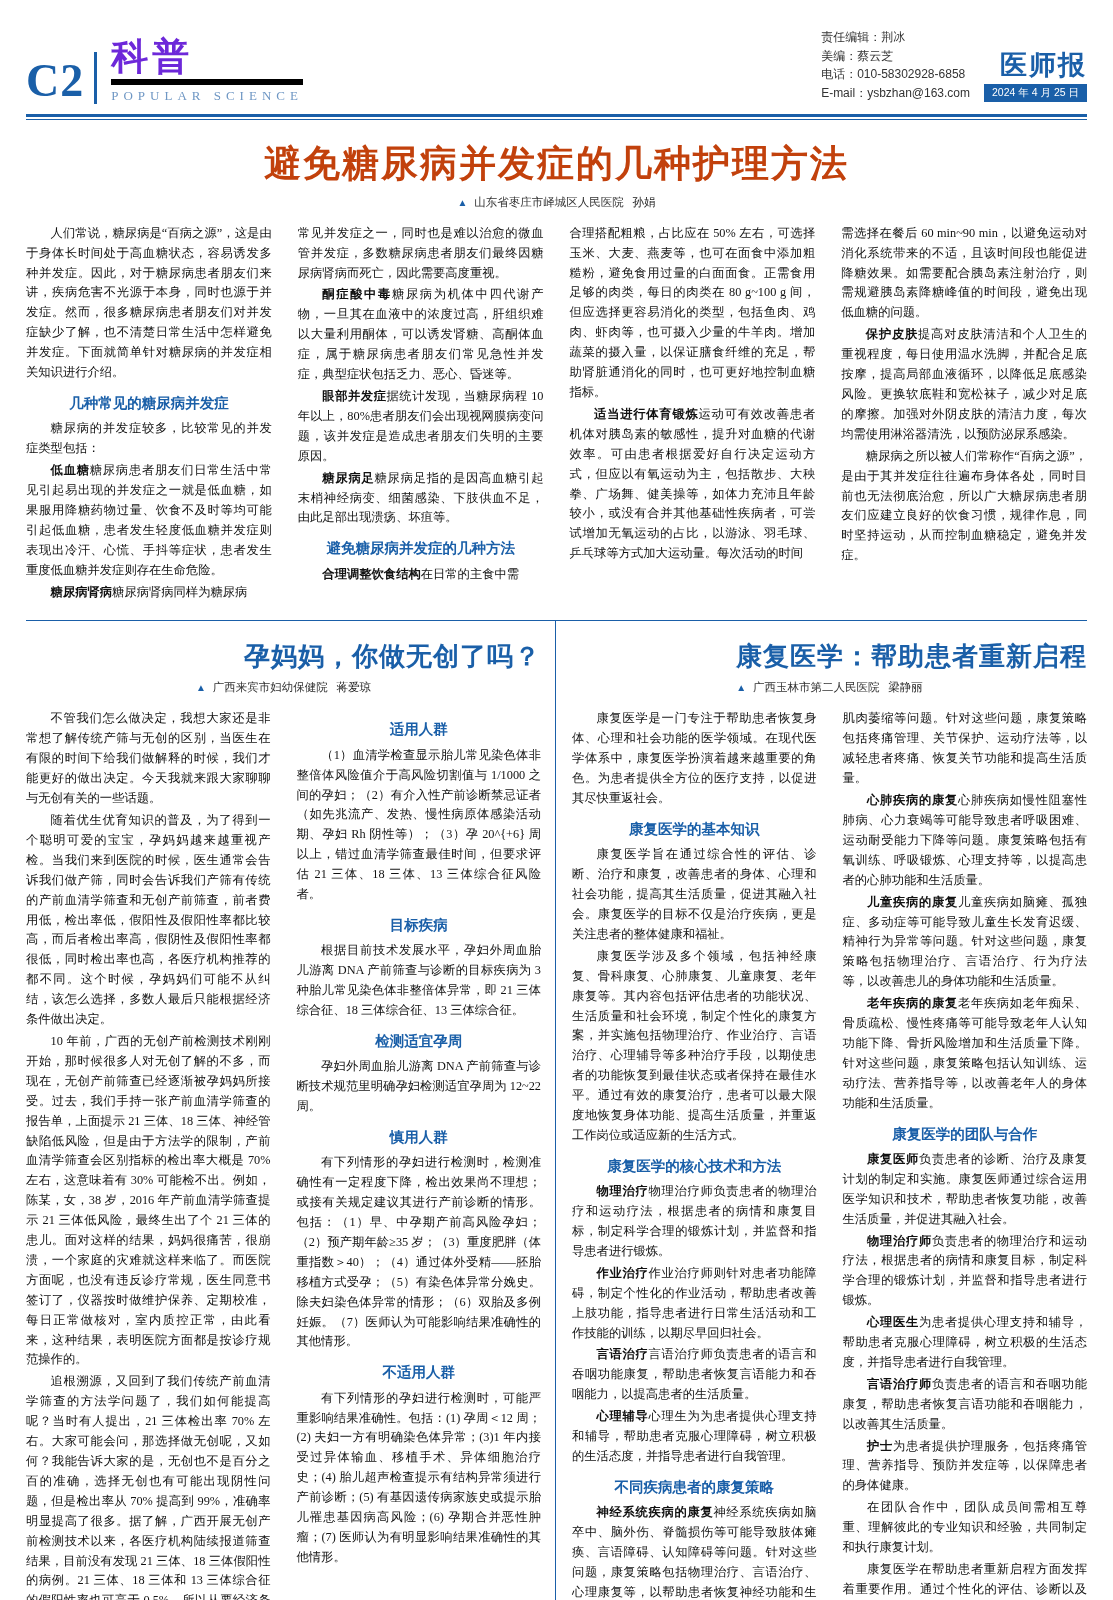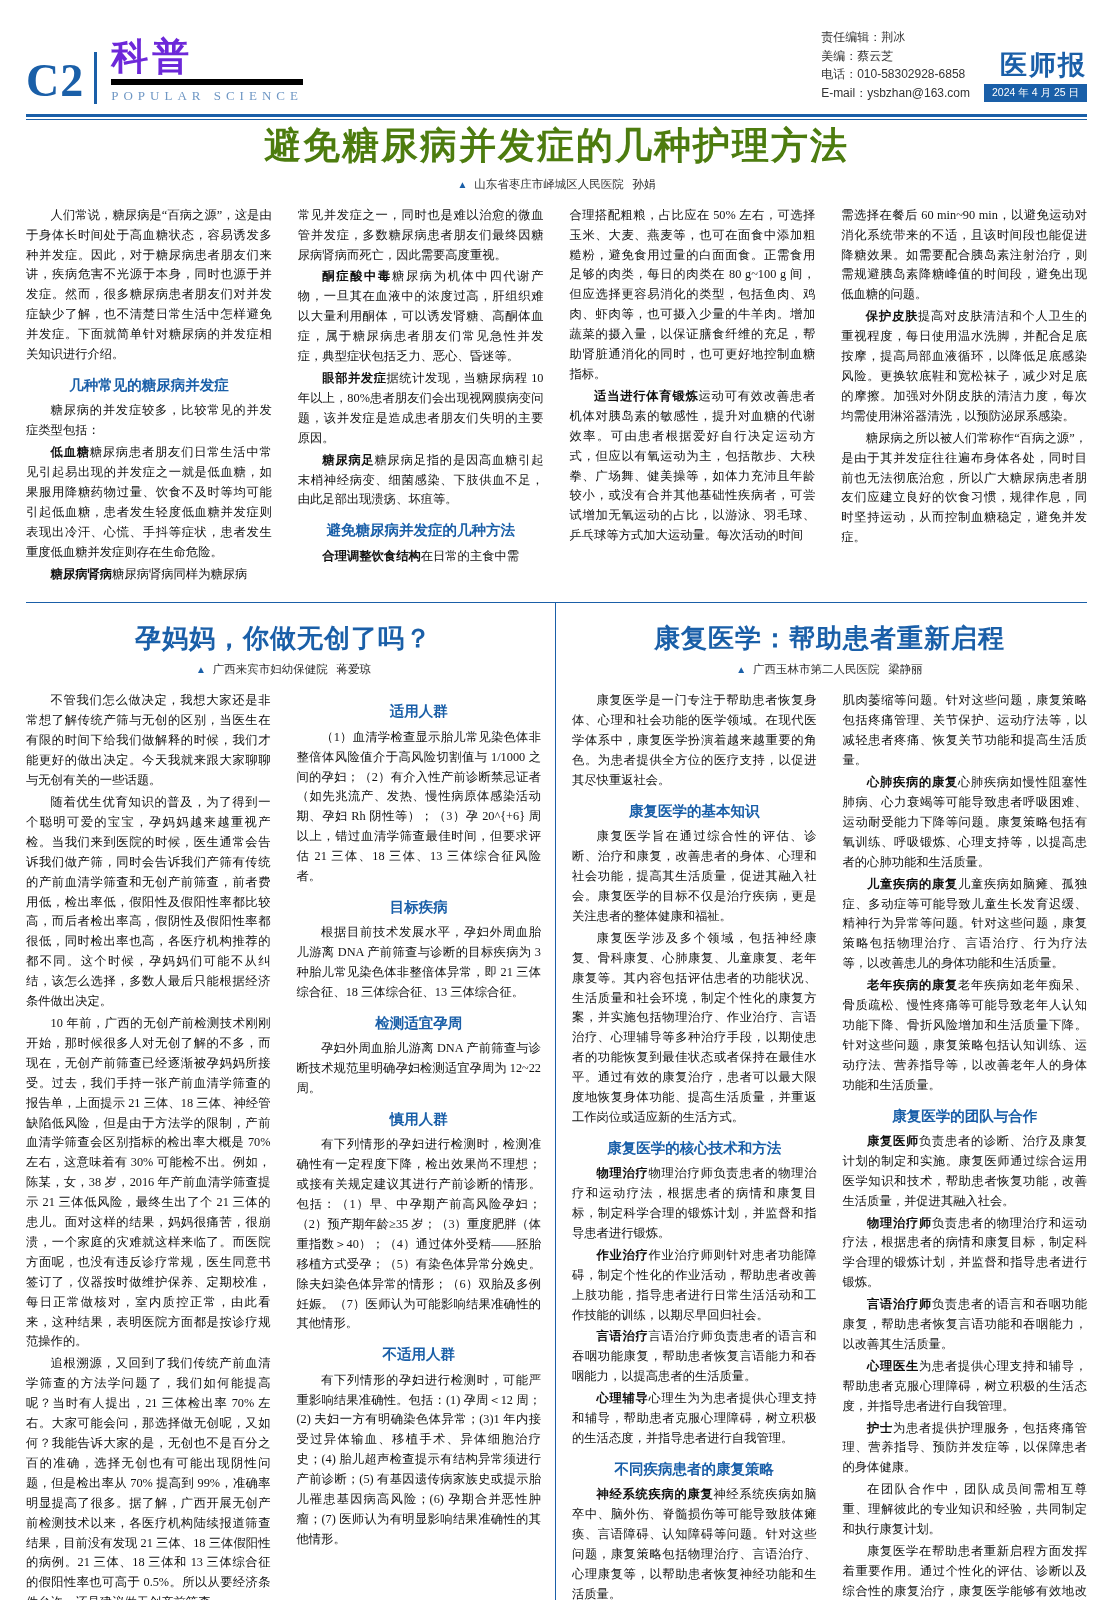--- a/index.html
+++ b/index.html
@@ -35,22 +35,22 @@
   .paper-date{
     background:#1a5fa8;color:#fff;font-size:10.5px;padding:2px 8px;margin-top:4px;display:inline-block;
     font-family:"Liberation Sans",sans-serif;
   }
   .rule-thick{height:3px;background:#1a5fa8;margin:4px 26px 0 26px;}
   .rule-thin{height:1px;background:#1a5fa8;margin:2px 26px 0 26px;}
 
   
   .article{padding:0 26px;box-sizing:border-box;}
   .headline{
-    text-align:center;font-size:37px;font-weight:bold;color:#4d7c0f;
-    letter-spacing:2px;margin:4px 0 8px 0;line-height:1.2;
+    text-align:center;font-size:37px;font-weight:bold;color:#c2410c;
+    letter-spacing:2px;margin:22px 0 8px 0;line-height:1.2;
     font-family:"Liberation Sans",sans-serif;
   }
   .byline{text-align:center;font-size:11.5px;color:#222;margin-bottom:14px;}
   .byline .tri{color:#1a5fa8;font-size:10px;margin-right:4px;}
   .byline .org{color:#333;}
   .byline .author{font-weight:normal;margin-left:6px;}
   p{margin:0 0 2px 0;text-indent:2em;font-size:12.3px;line-height:1.62;text-align:justify;}
   h3.sub{
     font-size:14.5px;font-weight:bold;color:#1a5fa8;text-align:center;
     margin:10px 0 6px 0;line-height:1.4;font-family:"Liberation Sans",sans-serif;
@@ -58,21 +58,21 @@
   .bold-lead{font-weight:bold;}
 
   .divider{height:1px;background:#1a5fa8;margin:16px 26px 0 26px;}
 
   
   .lower{display:flex;padding:0 26px;box-sizing:border-box;}
   .lower-col{flex:1;box-sizing:border-box;}
   .lower-col.left{padding-right:14px;border-right:1px solid #1a5fa8;}
   .lower-col.right{padding-left:16px;}
   .headline2{
-    text-align:center;font-size:26px;font-weight:bold;color:#1a5fa8;
+    text-align:right;font-size:26px;font-weight:bold;color:#1a5fa8;
     letter-spacing:1px;margin:18px 0 6px 0;font-family:"Liberation Sans",sans-serif;
   }
 </style>
 </head>
 <body>
 
 <div class="page">
 
   <div class="masthead">
     <div class="folio">C2</div>
@@ -190,22 +190,22 @@
 
         </div>
         <div style="flex:1;">
           <p style="text-indent:0;">肌肉萎缩等问题。针对这些问题，康复策略包括疼痛管理、关节保护、运动疗法等，以减轻患者疼痛、恢复关节功能和提高生活质量。</p>
           <p><span class="bold-lead">心肺疾病的康复</span><span>心肺疾病如慢性阻塞性肺病、心力衰竭等可能导致患者呼吸困难、运动耐受能力下降等问题。康复策略包括有氧训练、呼吸锻炼、心理支持等，以提高患者的心肺功能和生活质量。</span></p>
           <p><span class="bold-lead">儿童疾病的康复</span><span>儿童疾病如脑瘫、孤独症、多动症等可能导致儿童生长发育迟缓、精神行为异常等问题。针对这些问题，康复策略包括物理治疗、言语治疗、行为疗法等，以改善患儿的身体功能和生活质量。</span></p>
           <p><span class="bold-lead">老年疾病的康复</span><span>老年疾病如老年痴呆、骨质疏松、慢性疼痛等可能导致老年人认知功能下降、骨折风险增加和生活质量下降。针对这些问题，康复策略包括认知训练、运动疗法、营养指导等，以改善老年人的身体功能和生活质量。</span></p>
           <h3 class="sub">康复医学的团队与合作</h3>
           <p><span class="bold-lead">康复医师</span><span>负责患者的诊断、治疗及康复计划的制定和实施。康复医师通过综合运用医学知识和技术，帮助患者恢复功能，改善生活质量，并促进其融入社会。</span></p>
           <p><span class="bold-lead">物理治疗师</span><span>负责患者的物理治疗和运动疗法，根据患者的病情和康复目标，制定科学合理的锻炼计划，并监督和指导患者进行锻炼。</span></p>
+          <p><span class="bold-lead">心理医生</span><span>为患者提供心理支持和辅导，帮助患者克服心理障碍，树立积极的生活态度，并指导患者进行自我管理。</span></p>
           <p><span class="bold-lead">言语治疗师</span><span>负责患者的语言和吞咽功能康复，帮助患者恢复言语功能和吞咽能力，以改善其生活质量。</span></p>
-          <p><span class="bold-lead">心理医生</span><span>为患者提供心理支持和辅导，帮助患者克服心理障碍，树立积极的生活态度，并指导患者进行自我管理。</span></p>
           <p><span class="bold-lead">护士</span><span>为患者提供护理服务，包括疼痛管理、营养指导、预防并发症等，以保障患者的身体健康。</span></p>
           <p>在团队合作中，团队成员间需相互尊重、理解彼此的专业知识和经验，共同制定和执行康复计划。</p>
           <p>康复医学在帮助患者重新启程方面发挥着重要作用。通过个性化的评估、诊断以及综合性的康复治疗，康复医学能够有效地改善患者的身体功能、提高生活质量、促进社会融入。随着医学技术的不断进步和社会对康复需求的增加，康复医学将迎来更为广阔的发展前景。在未来，随着科技的进步和治疗方法的不断创新，康复医学有望在技术手段、治疗方法、团队协作等方面取得更多突破，为更多患者带来福音。</p>
         </div>
       </div>
     </div>
 
   </div>
 </div>
 

